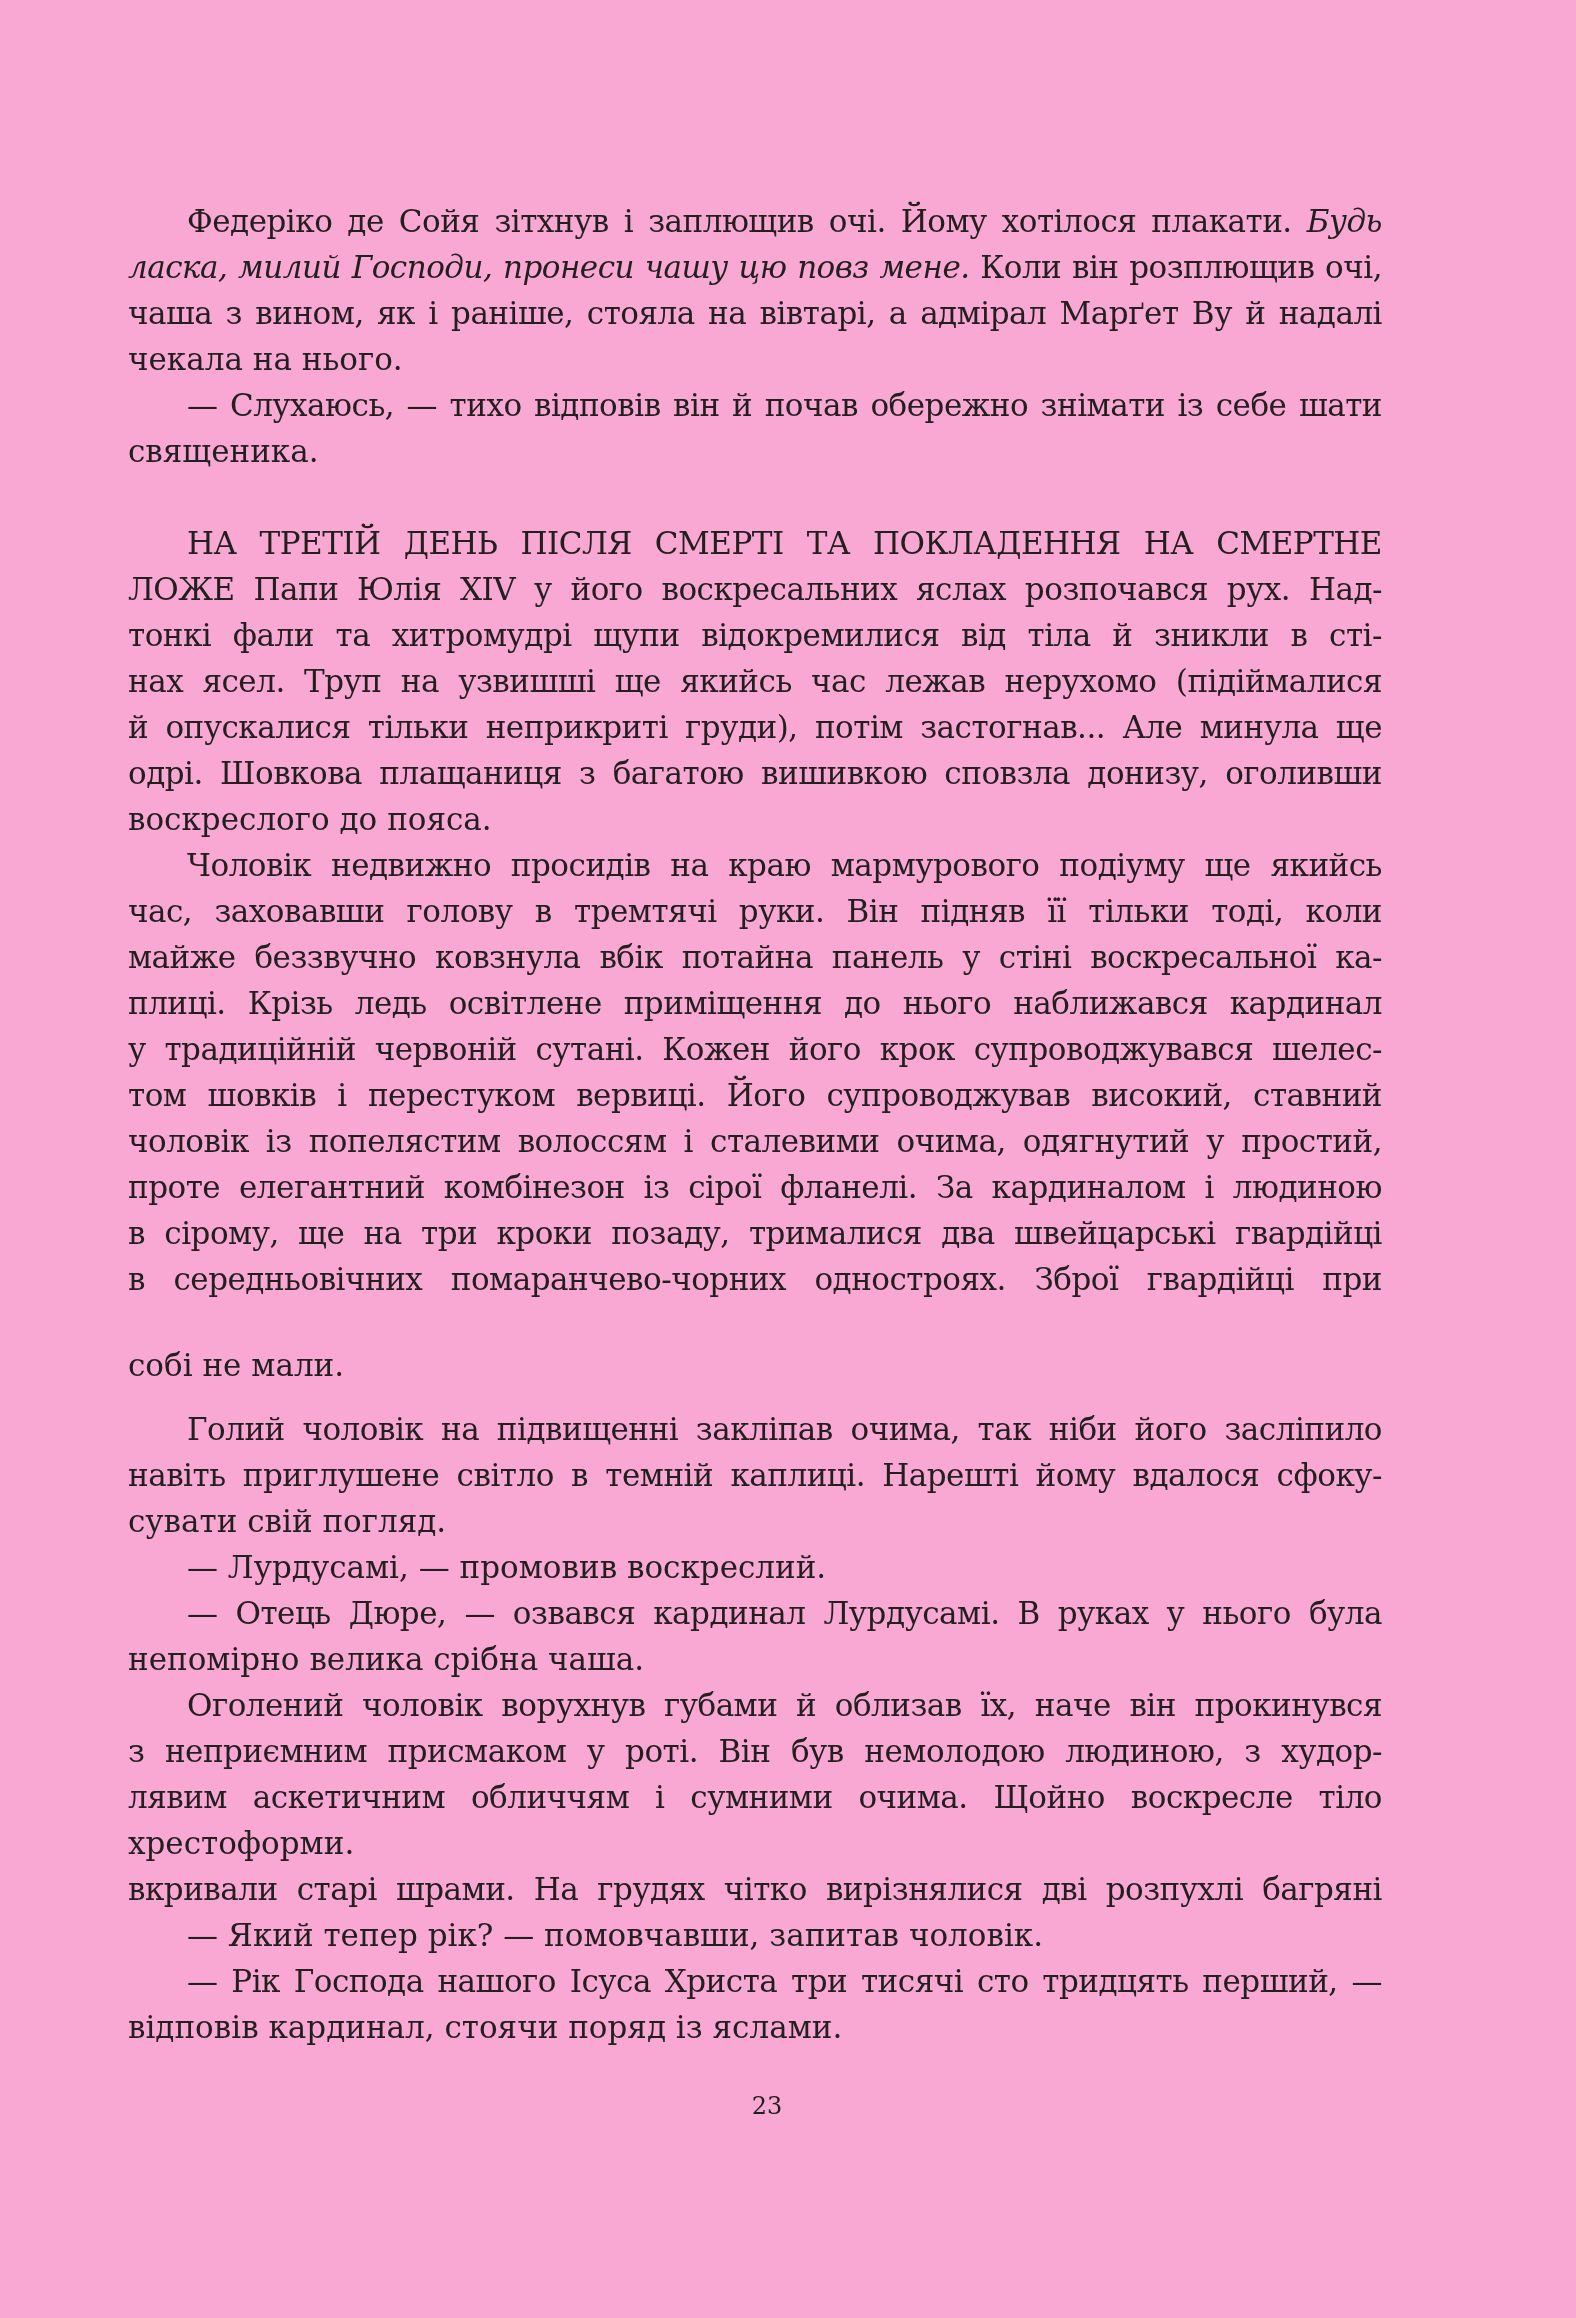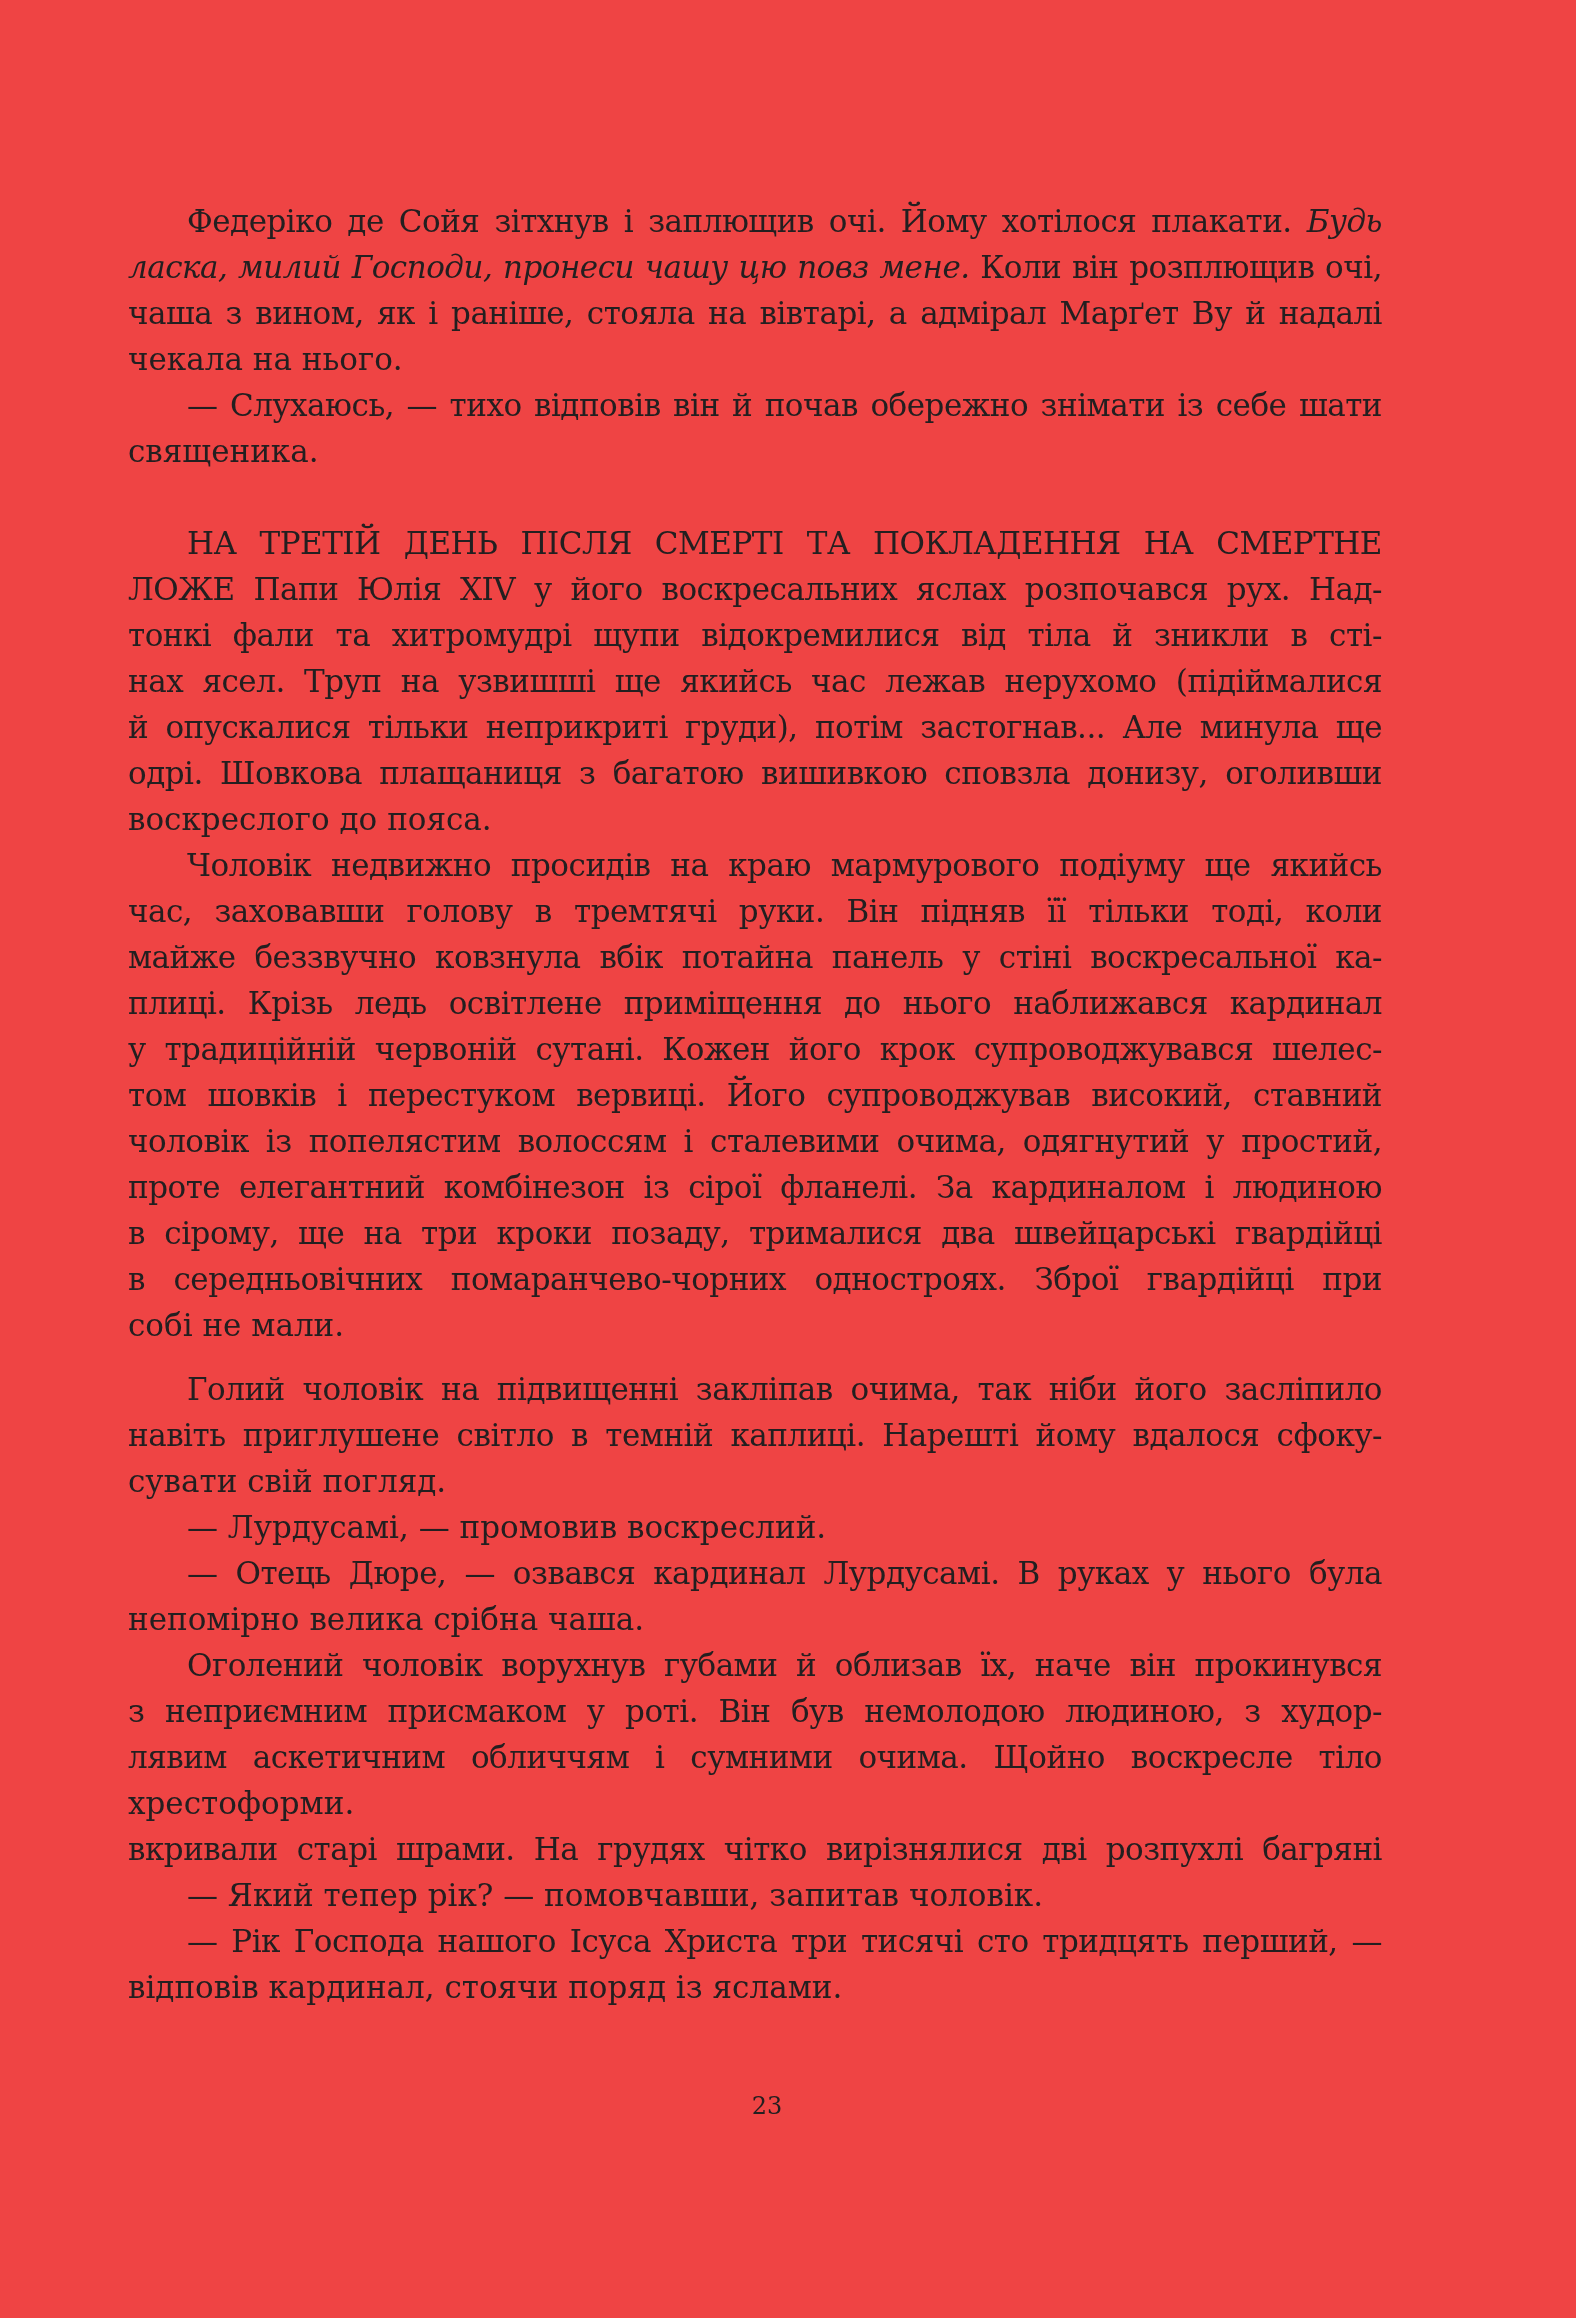--- a/index.html
+++ b/index.html
@@ -1,18 +1,18 @@
 <!DOCTYPE html>
 <html style="font-size:12.6px"><head>
 <meta charset="utf-8">
 <style>
   html, body { margin: 0; padding: 0; background: #ffffff; }
   body { width: 1577px; height: 2319px; position: relative; overflow: hidden; }
   .page {
-    position: absolute; left: 0; top: 0; width: 1577px; height: 2319px; background: #ef4444;
+    position: absolute; left: 0; top: 0; width: 1577px; height: 2319px; background: #f9a8d4;
   }
   .column {
     position: absolute; left: 128px; top: 198px; width: 1254px;
     font-family: "DejaVu Serif", "Liberation Serif", serif;
     font-size: 31px; line-height: 46px; color: #231f20;
   }
   .line {
     display: block; white-space: nowrap; height: 46px;
     text-align: justify; text-align-last: justify;
     overflow: visible;
@@ -62,21 +62,21 @@
       <div class="line indent cond" style="white-space: nowrap;">Чоловік недвижно просидів на краю мармурового подіуму ще якийсь</div>
       <div class="line cond" style="white-space: nowrap;">час, заховавши голову в тремтячі руки. Він підняв її тільки тоді, коли</div>
       <div class="line cond" style="white-space: nowrap;">майже беззвучно ковзнула вбік потайна панель у стіні воскресальної ка-</div>
       <div class="line cond" style="white-space: nowrap;">плиці. Крізь ледь освітлене приміщення до нього наближався кардинал</div>
       <div class="line cond" style="white-space: nowrap;">у традиційній червоній сутані. Кожен його крок супроводжувався шелес-</div>
       <div class="line cond" style="white-space: nowrap;">том шовків і перестуком вервиці. Його супроводжував високий, ставний</div>
       <div class="line cond" style="white-space: nowrap;">чоловік із попелястим волоссям і сталевими очима, одягнутий у простий,</div>
       <div class="line cond" style="white-space: nowrap;">проте елегантний комбінезон із сірої фланелі. За кардиналом і людиною</div>
       <div class="line cond" style="white-space: nowrap;">в сірому, ще на три кроки позаду, трималися два швейцарські гвардійці</div>
       <div class="line cond" style="white-space: nowrap;">в середньовічних помаранчево-чорних одностроях. Зброї гвардійці при</div>
-      <div class="line last" style="white-space: nowrap;">собі не мали.</div>
+      <div class="line last" style="white-space: nowrap; margin-top: 40px;">собі не мали.</div>
     </div>
 
     <div>
       <div class="line indent cond" style="white-space: nowrap; margin-top: 18px;">Голий чоловік на підвищенні закліпав очима, так ніби його засліпило</div>
       <div class="line cond" style="white-space: nowrap;">навіть приглушене світло в темній каплиці. Нарешті йому вдалося сфоку-</div>
       <div class="line last" style="white-space: nowrap;">сувати свій погляд.</div>
     </div>
 
     <div>
       <div class="line indent last" style="white-space: nowrap;">— Лурдусамі, — промовив воскреслий.</div>

